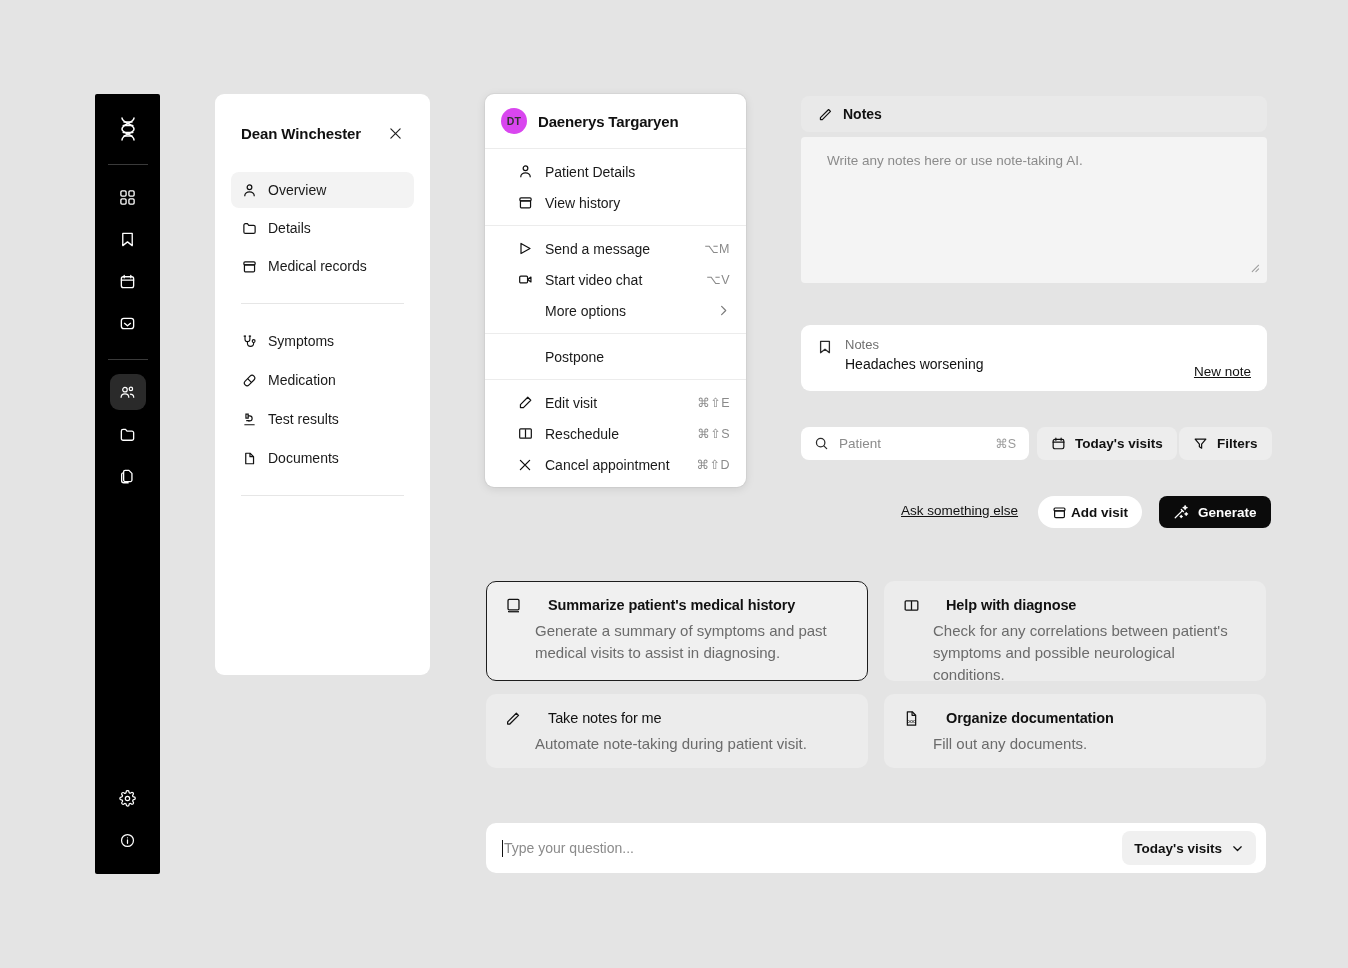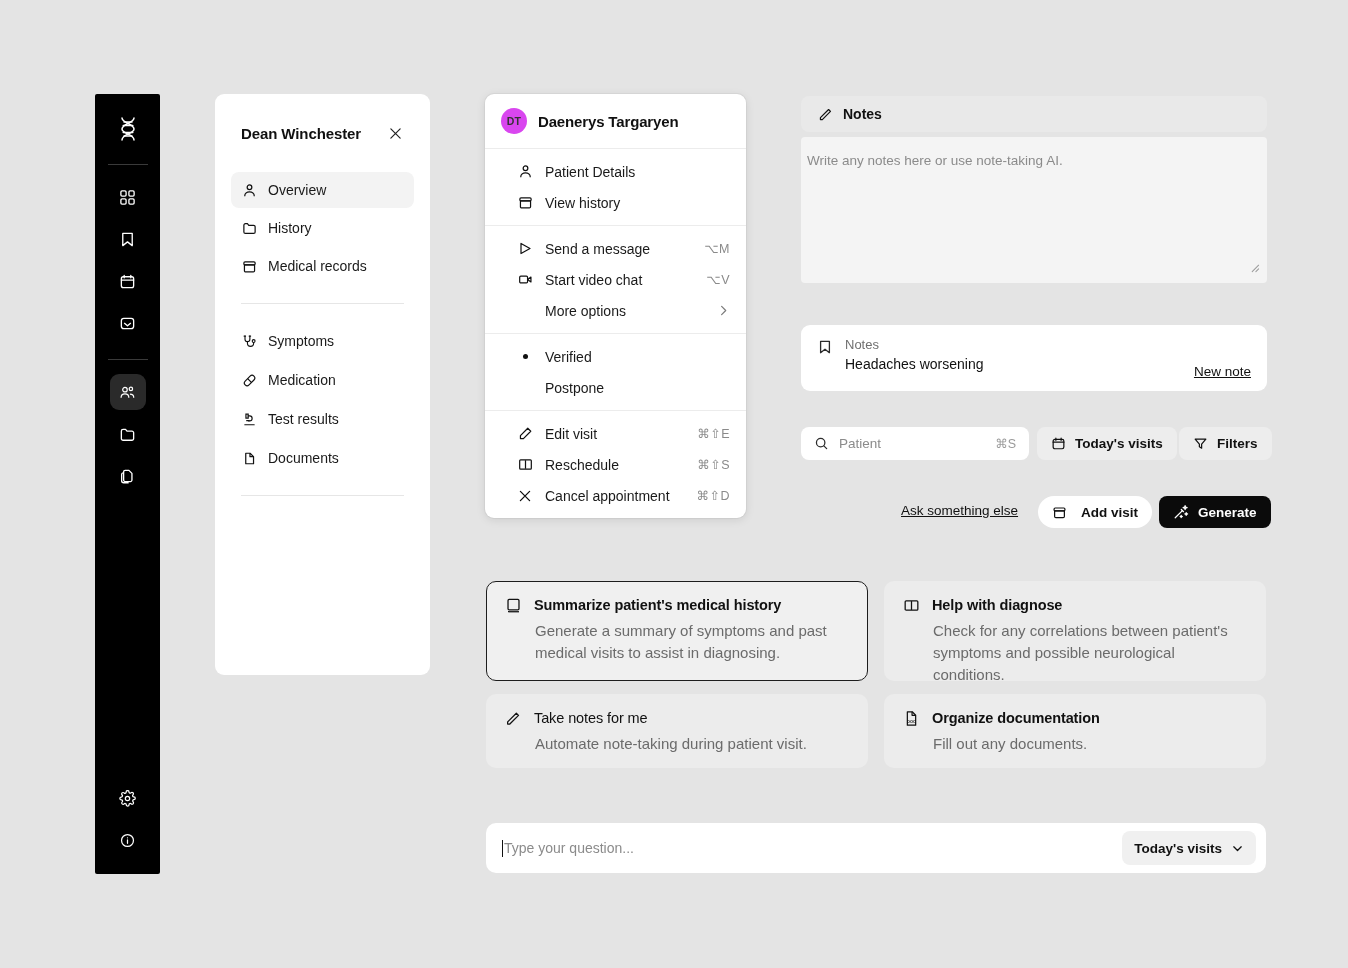--- a/index.html
+++ b/index.html
@@ -96,21 +96,21 @@
 
   
   .notes-head {
     position: absolute; left: 801px; top: 96px; width: 466px; height: 36px;
     background: #e9e9e9; border-radius: 8px;
     display: flex; align-items: center; gap: 10px; padding: 0 17px;
   }
   .notes-head .t { font-size: 14px; font-weight: 700; color: #111; }
   .notes-area {
     position: absolute; left: 801px; top: 137px; width: 466px; height: 146px;
-    background: #f4f4f4; border-radius: 4px; padding: 16px 6px;
+    background: #f4f4f4; border-radius: 4px; padding: 16px 26px;
   }
   .notes-ph { font-size: 13.5px; color: #8b8b8b; }
   .resize-grip { position: absolute; right: 7px; bottom: 6px; color:#9a9a9a; }
 
   .note-card {
     position: absolute; left: 801px; top: 325px; width: 466px; height: 66px;
     background: #fff; border-radius: 9px; padding: 12px 16px;
     display: flex; gap: 12px;
   }
   .note-card .bm { width: 16px; height: 16px; color: #2a2a2a; margin-top: 2px; }
@@ -137,37 +137,37 @@
   .pill.visits { left: 1037px; top: 427px; }
   .pill.filters { left: 1179px; top: 427px; }
 
   .ask-link {
     position: absolute; left: 901px; top: 503px;
     font-size: 13.5px; color: #111; text-decoration: underline; cursor: pointer;
   }
   .btn-add {
     position: absolute; left: 1038px; top: 496px; height: 32px;
     background: #fff; border-radius: 16px; display: flex; align-items: center;
-    gap: 14px; padding: 0 14px; font-size: 13.5px; font-weight: 700; color: #111;
+    gap: 4px; padding: 0 14px; font-size: 13.5px; font-weight: 700; color: #111;
     cursor: pointer;
   }
   .btn-gen {
     position: absolute; left: 1159px; top: 496px; height: 32px;
     background: #0b0b0b; border-radius: 8px; display: flex; align-items: center;
     gap: 9px; padding: 0 14px; font-size: 13.5px; font-weight: 700; color: #fff;
     cursor: pointer;
   }
 
   
   .card {
     position: absolute; background: #ececec; border-radius: 10px;
     padding: 15px 18px; cursor: pointer;
   }
   .card.sel { background: #f0f0f0; border: 1px solid #1d1d1d; padding: 14px 17px; }
-  .card .row { display: flex; align-items: center; gap: 12px; text-align: right; }
+  .card .row { display: flex; align-items: center; gap: 26px; text-align: right; }
   .card .ic { width: 18px; height: 18px; flex:0 0 18px; color:#111;
     display:flex; align-items:center; justify-content:center; }
   .card .ttl { font-size: 14.5px; font-weight: 700; color: #111; letter-spacing: -0.1px; }
   .card .sub { font-size: 15px; color: #6b6b6b; line-height: 1.45;
     margin-top: 6px; margin-left: 31px; }
   .card.c1 { left: 486px; top: 581px; width: 382px; height: 100px; }
   .card.c2 { left: 884px; top: 581px; width: 382px; height: 100px; }
   .card.c3 { left: 486px; top: 694px; width: 382px; height: 74px; }
   .card.c4 { left: 884px; top: 694px; width: 382px; height: 74px; }
 
@@ -289,21 +289,21 @@
           </svg>
         </span>
         <span>Overview</span>
       </div>
       <div class="pp-item">
         <span class="ic">
           <svg width="15" height="15" viewBox="0 0 16 16" fill="none" stroke="currentColor" stroke-width="1.3" stroke-linejoin="round">
             <path d="M2 4.5A1.6 1.6 0 0 1 3.6 2.9h2.2l1.4 1.7h5.2A1.6 1.6 0 0 1 14 6.2v5.5a1.6 1.6 0 0 1-1.6 1.6H3.6A1.6 1.6 0 0 1 2 11.7z"></path>
           </svg>
         </span>
-        <span>History</span>
+        <span>Details</span>
       </div>
       <div class="pp-item">
         <span class="ic">
           <svg width="15" height="15" viewBox="0 0 16 16" fill="none" stroke="currentColor" stroke-width="1.3" stroke-linejoin="round">
             <path d="M2.6 6.2h10.8v6.2a1.3 1.3 0 0 1-1.3 1.3H3.9a1.3 1.3 0 0 1-1.3-1.3z"></path>
             <rect x="2" y="3.1" width="12" height="3.1" rx="1.2"></rect>
           </svg>
         </span>
         <span>Medical records</span>
       </div>
@@ -411,26 +411,20 @@
         <span class="chev">
           <svg width="13" height="13" viewBox="0 0 14 14" fill="none" stroke="currentColor" stroke-width="1.3" stroke-linecap="round" stroke-linejoin="round">
             <path d="M5 2.6L9.4 7 5 11.4"></path>
           </svg>
         </span>
       </div>
     </div>
     <div class="ctx-sep"></div>
 
     <div class="ctx-group">
-      <div class="ctx-item">
-        <span class="ctx-dot">
-            <i></i>
-          </span>
-        <span class="lbl">Verified</span>
-      </div>
       <div class="ctx-item">
         <span class="ctx-dot"></span>
         <span class="lbl">Postpone</span>
       </div>
     </div>
     <div class="ctx-sep"></div>
 
     <div class="ctx-group">
       <div class="ctx-item">
         <span class="ic">

